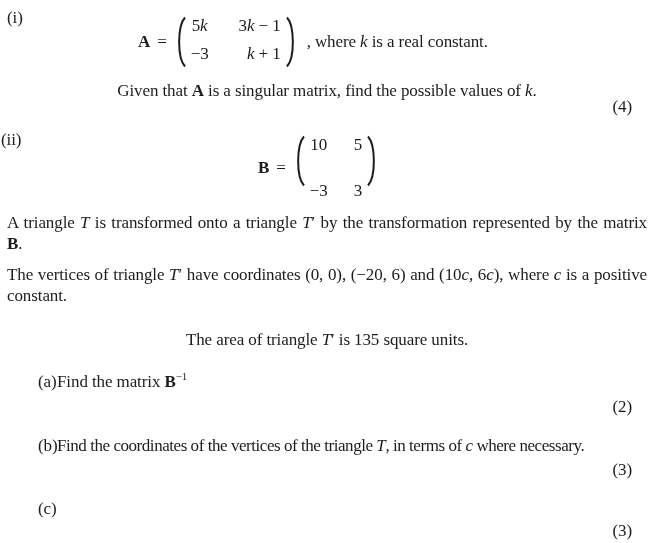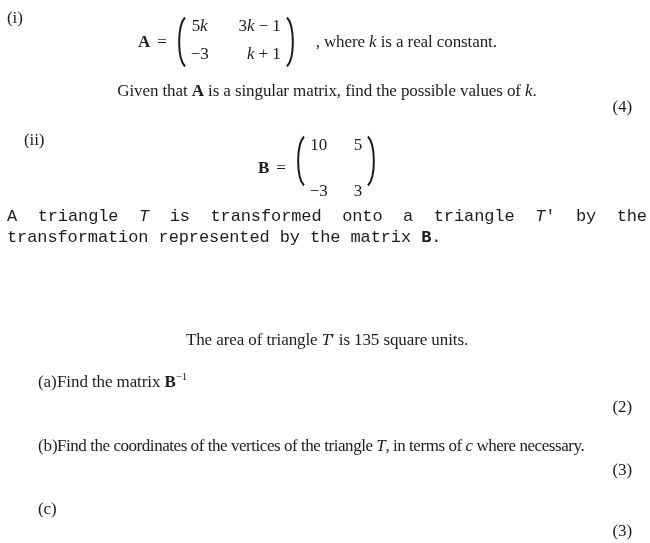--- a/index.html
+++ b/index.html
@@ -31,21 +31,21 @@
     grid-template-columns: auto auto;
     column-gap: 30px;
     row-gap: 3px;
     padding: 0 4px;
     line-height: 20px;
   }
   .mat-a span:nth-child(odd)  { justify-self: center; }
   .mat-a span:nth-child(even) { justify-self: end; }
   .mat-b { column-gap: 16px; gap: 26px; }
   .mat-b span { justify-self: center; }
-  .eq-suffix { margin-left: 18px; }
+  .eq-suffix { margin-left: 9px; }
 
   .question { display: flex; }
   .q-label { width: 19px; flex: none; }
   .q-text { }
   .tight { letter-spacing: -0.45px; }
 
   sup { font-size: 11px; line-height: 0; vertical-align: super; }
   i { font-style: italic; }
   b { font-weight: bold; }
 </style>
@@ -73,43 +73,44 @@
         <path d="M2 1.5 C 9.8 10, 9.8 42, 2 50.5" fill="none" stroke="currentColor" stroke-width="2"></path>
       </svg>
     </span>
     <span class="eq-suffix">, where <i>k</i> is a real constant.</span>
   </div>
 
   <div class="abs para single" style="left:7px; top:80px;">Given that <b>A</b> is a singular matrix, find the possible values of <i>k</i>.</div>
 
   <div class="abs marks marks-right" style="top:97px;">(4)</div>
 
-  <div class="abs part-label" style="left:24px; top:130px;">(ii)</div>
+  <div class="abs part-label" style="left:1px; top:130px;">(ii)</div>
 
   <div class="abs equation" style="left:258px; top:142px; height:52px;">
     <span class="mat-name">B</span>
     <span class="eq-sign">=</span>
     <span class="matrix">
       <svg class="paren" width="13" height="52" viewBox="0 0 13 52" aria-hidden="true">
         <path d="M11 1.5 C 3.2 10, 3.2 42, 11 50.5" fill="none" stroke="currentColor" stroke-width="2"></path>
       </svg>
       <span class="mat-cells mat-b">
         <span>10</span>
         <span>5</span>
         <span>−3</span>
         <span>3</span>
       </span>
       <svg class="paren" width="13" height="52" viewBox="0 0 13 52" aria-hidden="true">
         <path d="M2 1.5 C 9.8 10, 9.8 42, 2 50.5" fill="none" stroke="currentColor" stroke-width="2"></path>
       </svg>
     </span>
   </div>
 
-  <div class="abs para" style="left:7px; top:206px;font-family:Liberation Mono, monospace;">A triangle <i>T</i> is transformed onto a triangle <i>T</i>′ by the transformation represented by the matrix <b>B</b>.</div>
+  <div class="abs para" style="left:7px; top:212px;">A triangle <i>T</i> is transformed onto a triangle <i>T</i>′ by the transformation represented by the matrix <b>B</b>.</div>
 
+  <div class="abs para" style="left:7px; top:264px;">The vertices of triangle <i>T</i>′ have coordinates (0, 0), (−20, 6) and (10<i>c</i>, 6<i>c</i>), where <i>c</i> is a positive constant.</div>
 
   <div class="abs para single" style="left:7px; top:329px;">The area of triangle <i>T</i>′ is 135 square units.</div>
 
   <div class="abs question" style="left:38px; top:372px;">
     <span class="q-label">(a)</span>
     <span class="q-text">Find the matrix <b>B</b><sup>−1</sup></span>
   </div>
   <div class="abs marks marks-right" style="top:397px;">(2)</div>
 
   <div class="abs question" style="left:38px; top:436px; width:602px;">

